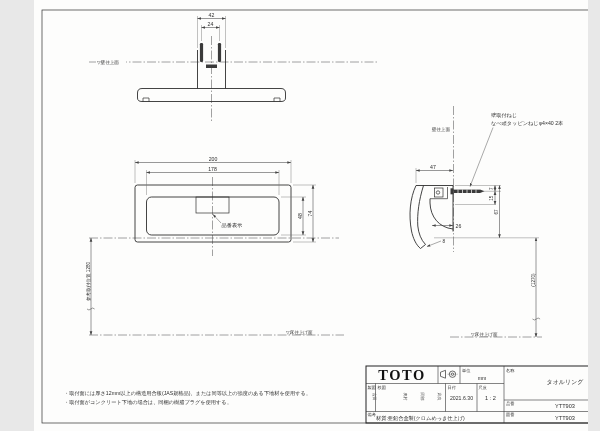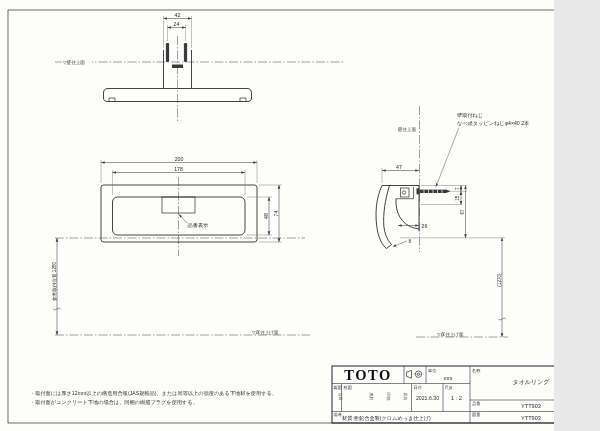--- a/index.html
+++ b/index.html
@@ -1,16 +1,16 @@
 <!DOCTYPE html>
 <html><head>
 <meta charset="utf-8">
 <style>
   html,body{margin:0;padding:0;background:#e8e8e8;}
-  .sheet{width:554px;height:431px;background:#fdfdfc;position:relative;overflow:hidden;}
+  .sheet{width:554px;height:431px;background:#fdfdfc;position:relative;overflow:hidden;margin-left:34px;}
   svg{display:block;}
   text{font-family:"Liberation Sans","DejaVu Sans",sans-serif;fill:#2e2e2e;}
   .t4{font-size:4.2px;}
   .t45{font-size:4.6px;}
   .t5{font-size:5.2px;}
   .t55{font-size:5.6px;}
   .t6{font-size:6px;}
   .logo{font-family:"Liberation Serif","DejaVu Serif",serif;font-weight:bold;font-size:14.5px;letter-spacing:1.5px;fill:#111;}
   .ln{stroke:#2f2f2f;stroke-width:0.9;fill:none;}
   .ln2{stroke:#2f2f2f;stroke-width:0.7;fill:none;}

